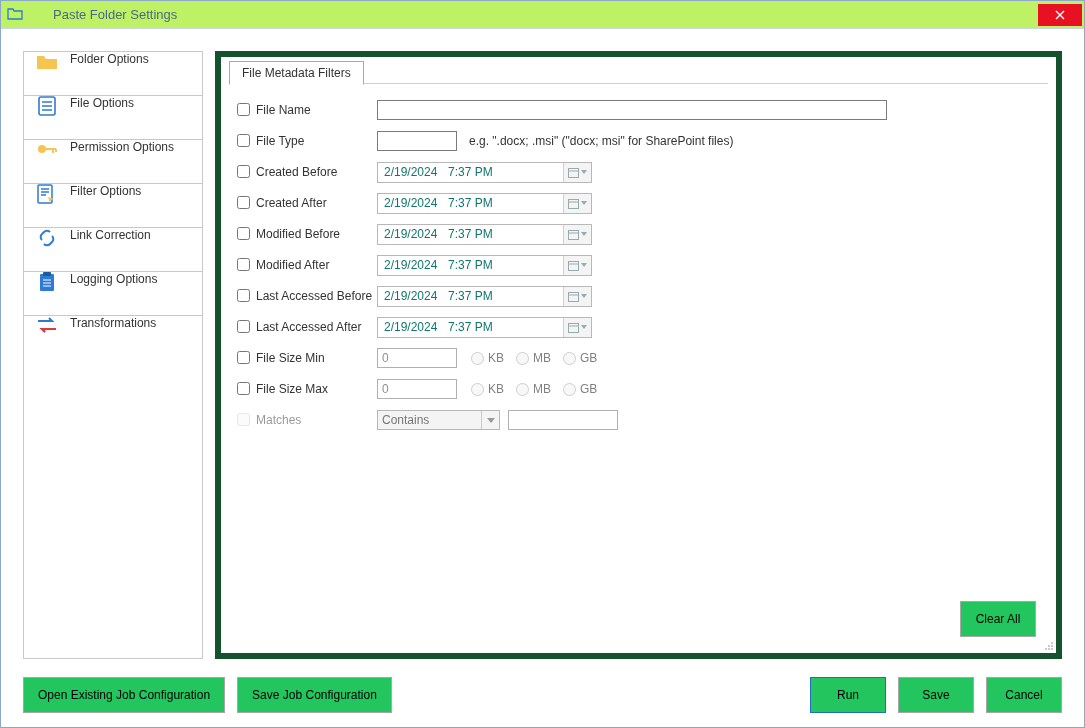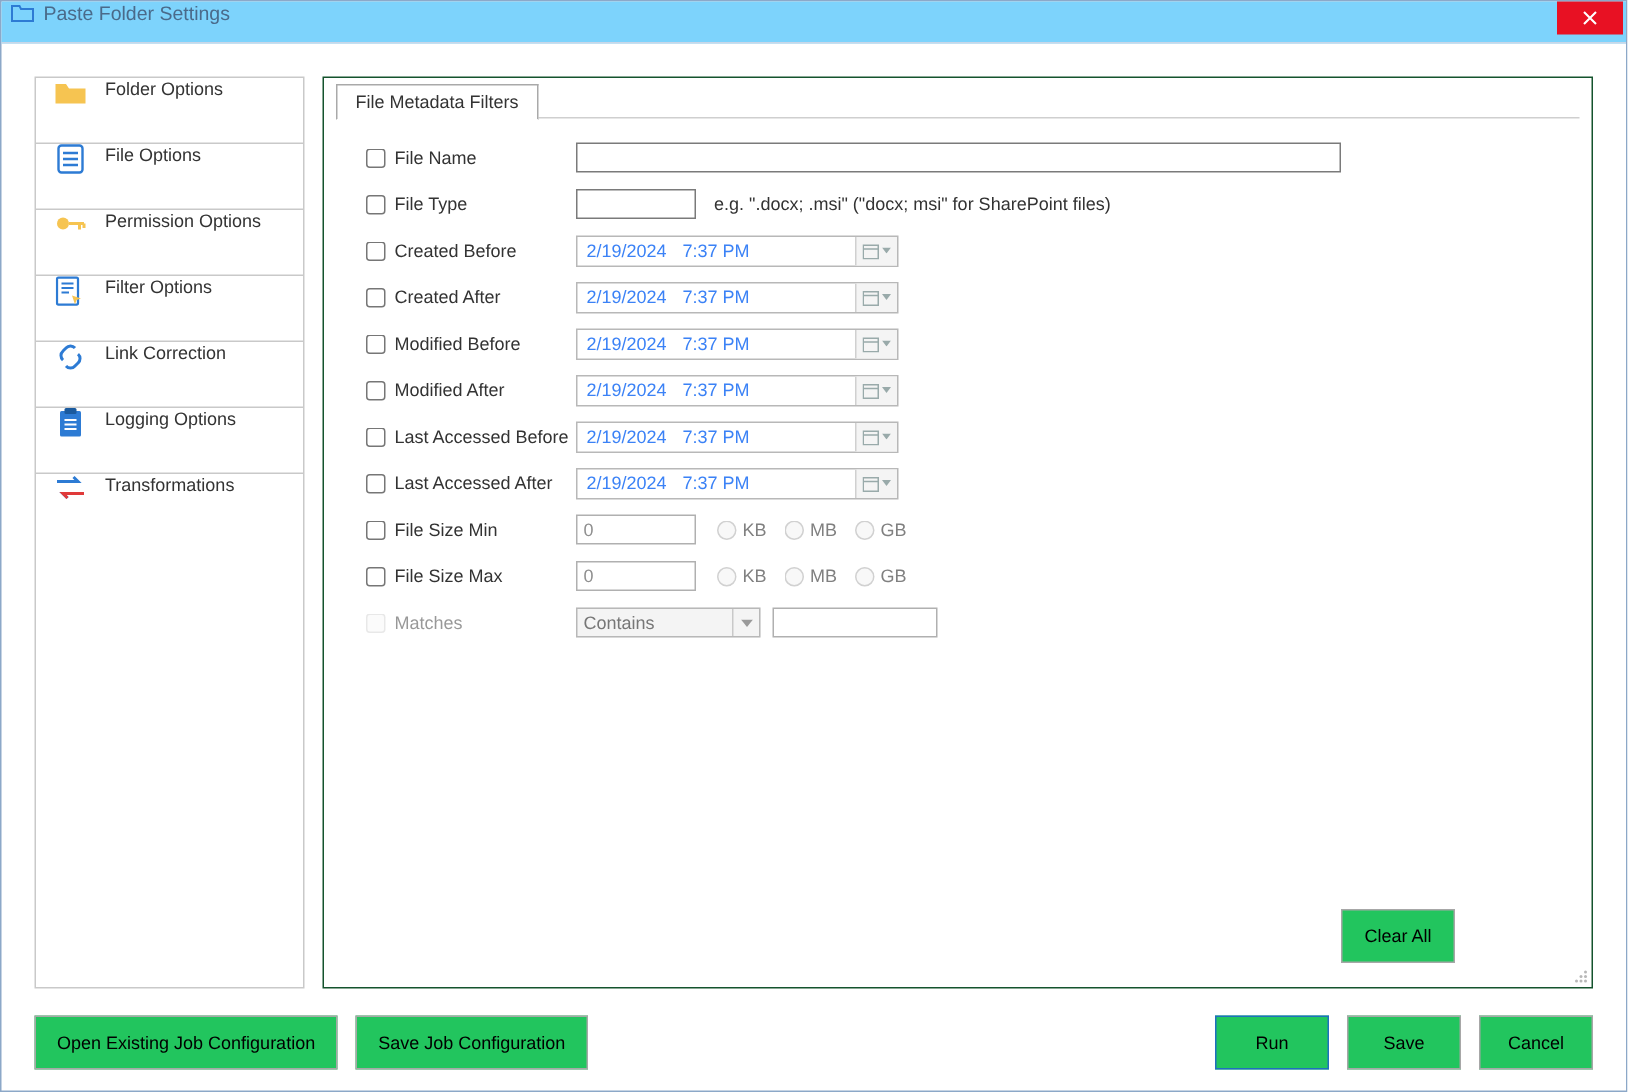--- a/index.html
+++ b/index.html
@@ -16,25 +16,26 @@
   .window {
     width: 1085px;
     height: 728px;
     border: 1px solid #8ca8c8;
     background: #fff;
     display: flex;
     flex-direction: column;
   }
   .titlebar {
     display: flex;
-    align-items: flex-start;
+    align-items: center;
     height: 28px;
     padding: 0 0 0 6px;
-    background: #7dd3fc;
+    background: #bef264;
     border-bottom: 1px solid #c9d7e8;
+    gap: 24px;
   }
   .titlebar .icon { margin-right: 6px; }
   .titlebar .title { color: #4a6a8a; font-size: 13px; }
   .titlebar .spacer { flex: 1; }
   .close-btn {
     width: 44px; height: 22px;
     background: #e81123;
     display: flex; align-items: center; justify-content: center;
     margin-right: 2px;
   }
@@ -63,26 +64,26 @@
     font-size: 12px;
   }
   .nav-item:last-child { border-bottom: none; }
   .nav-item.active {
     background: #fff;
     
   }
   .nav-item .icon-slot { width: 26px; display:flex; justify-content:center; }
   .main {
     flex: 1;
-    border: 1px solid #14532d;
+    border: 6px solid #14532d;
     background: #fff;
     position: relative;
-    padding: 22px 20px 16px 28px;
-    display: flex;
-    flex-direction: row;
+    padding: 22px 20px 16px 16px;
+    display: flex;
+    flex-direction: column;
   }
   .tab {
     position: absolute;
     top: 4px; left: 8px;
     border: 1px solid #a9a9a9;
     border-bottom: 1px solid #fff;
     background: #fff;
     padding: 4px 12px;
     font-size: 12px;
     z-index: 2;
@@ -98,21 +99,20 @@
     flex-direction: column;
     gap: 5px;
   }
   .row {
     display: flex;
     align-items: center;
     height: 26px;
   }
   .ck-label {
     display: flex;
-    align-items: center;
     gap: 6px;
     width: 140px;
     font-size: 12px;
   }
   .ck-label input[type=checkbox] {
     width: 13px; height: 13px; margin: 0;
   }
   .text-input {
     height: 20px;
     border: 1px solid #7a7a7a;
@@ -123,21 +123,21 @@
   .text-input.wide { width: 510px; }
   .text-input.short { width: 80px; }
   .hint { margin-left: 12px; font-size: 12px; color: #333; }
   .date-field {
     width: 215px; height: 21px;
     border: 1px solid #b8b8b8;
     background: #fff;
     display: flex;
     align-items: center;
     font-size: 12px;
-    color: #3b82f6;
+    color: #0f766e;
   }
   .date-field .dpart { width: 70px; padding-left: 6px; }
   .date-field .tpart { flex: 1; }
   .date-field .cal-btn {
     width: 28px; height: 100%;
     border-left: 1px solid #d0d0d0;
     display: flex; align-items:center; justify-content:center;
     gap:2px;
     background: #f4f4f4;
     color: #888;

